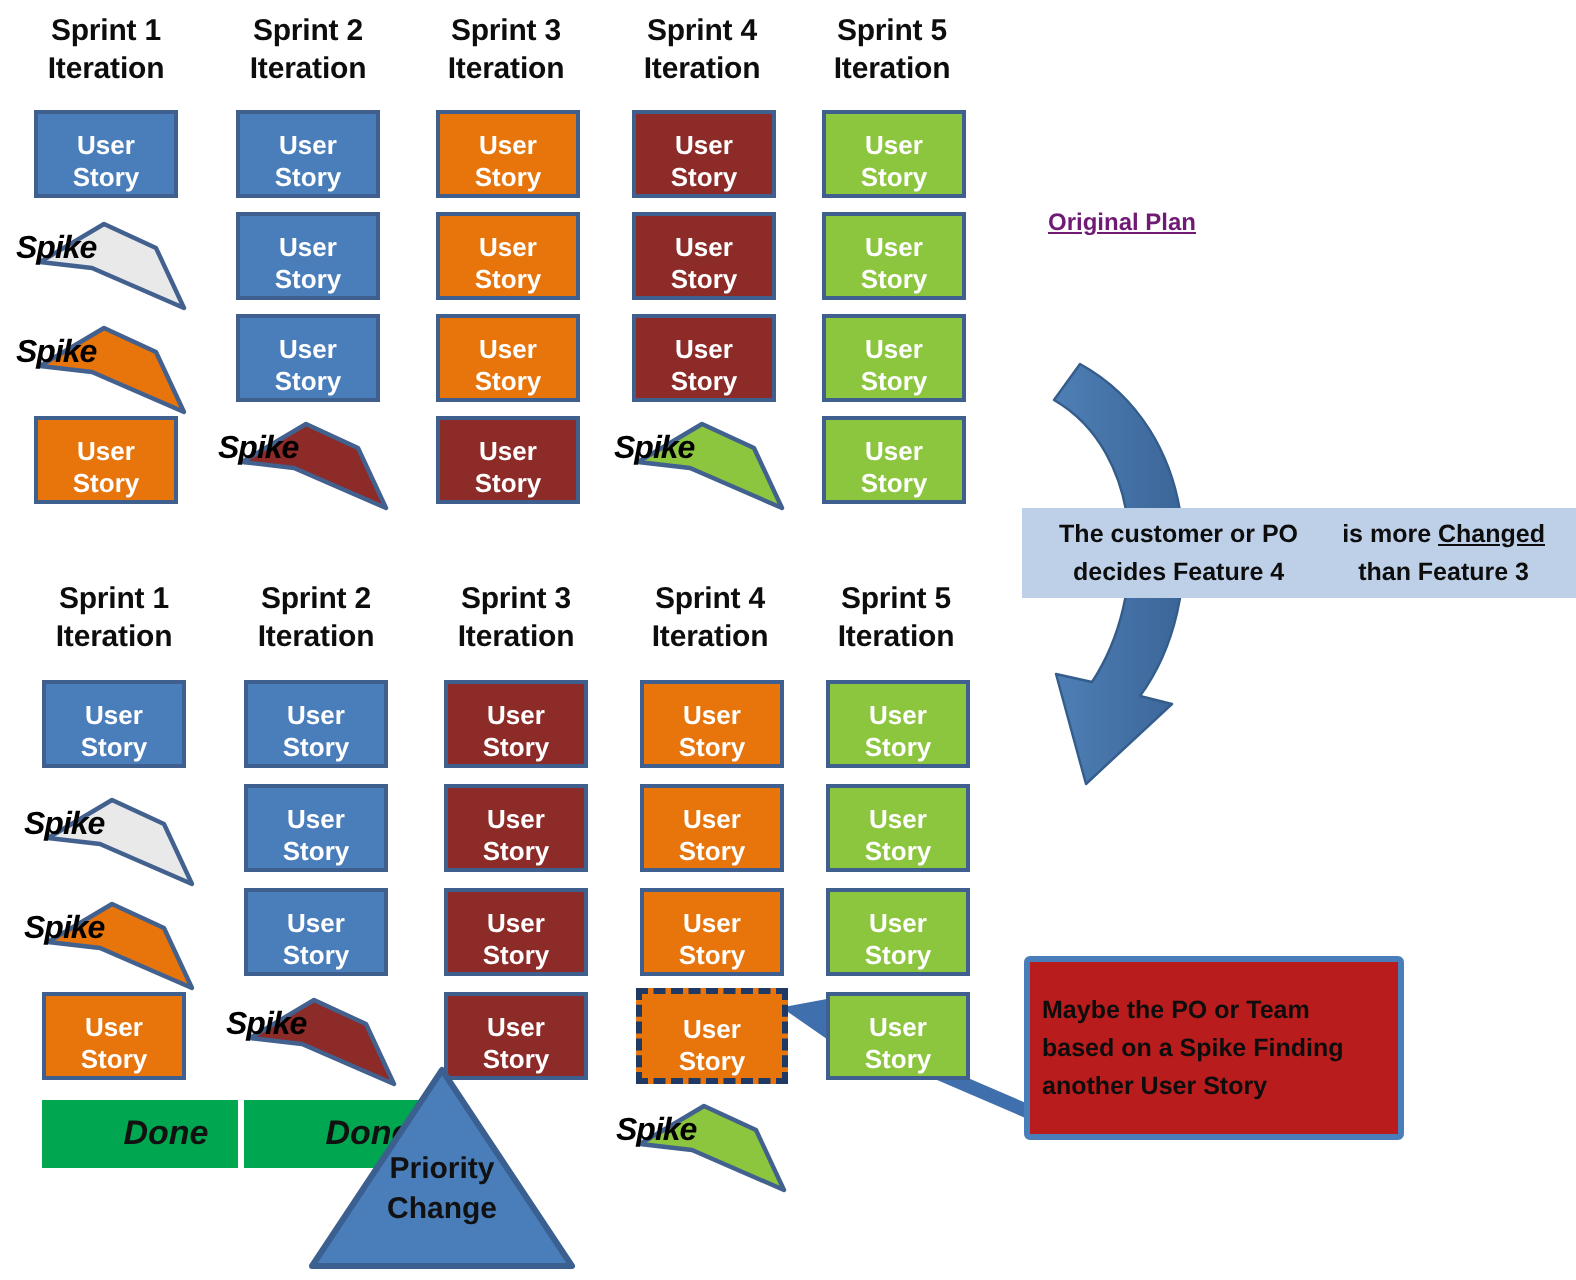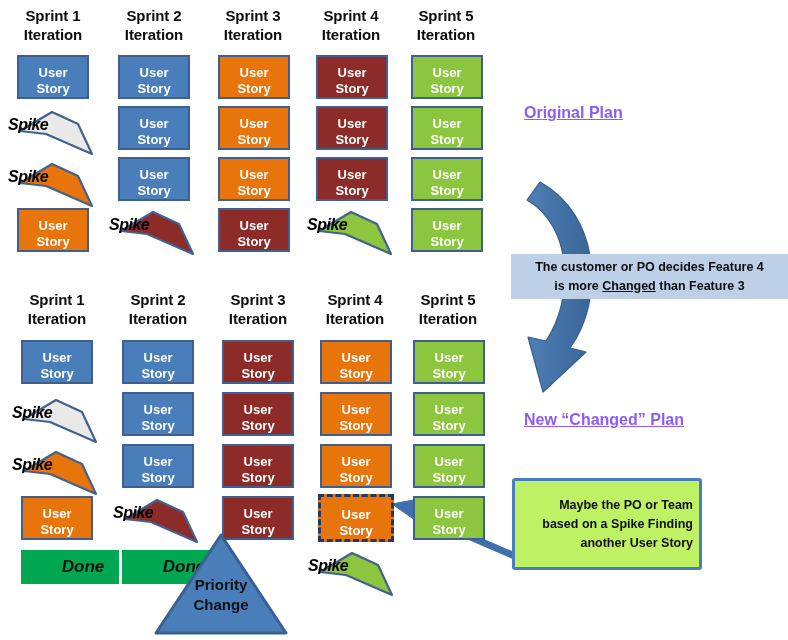--- a/index.html
+++ b/index.html
@@ -56,35 +56,35 @@
   .tri{position:absolute;}
   .tri .tlabel{
     position:absolute;left:0;top:44px;width:100%;text-align:center;
     font-size:15px;font-weight:bold;color:#111;
     line-height:20px;
   }
   .tri .tlabel span{display:block;}
 
   
   .plan-title{
-    position:absolute;font-size:16px;font-weight:bold;color:#8b5cf6;
+    position:absolute;font-size:12px;font-weight:bold;color:#701a75;
     text-decoration:underline;white-space:nowrap;
   }
 
   
   .callout-flat{
     position:absolute;background:#bdd0e8;
     display:flex;align-items:center;justify-content:center;
     text-align:center;font-size:12.5px;font-weight:bold;color:#0d0d0d;
     line-height:19px;padding:4px 6px;box-sizing:border-box;
   }
   .callout-box{
-    position:absolute;background:#bef264;border:3px solid #4a7ebb;
+    position:absolute;background:#b91c1c;border:3px solid #4a7ebb;
     border-radius:3px;
-    display:flex;align-items:flex-end;justify-content:center;
+    display:flex;align-items:flex-start;justify-content:center;
     text-align:center;font-size:12.5px;font-weight:bold;color:#0d0d0d;
     line-height:19px;padding:4px 6px;box-sizing:border-box;
   }
   .callout-flat u,.callout-box u{text-decoration:underline;}
   .cl-line{display:block;}
 
   .arrow-layer{position:absolute;left:0;top:0;width:788px;height:640px;pointer-events:none;}
 </style>
 </head>
 <body>
@@ -359,23 +359,22 @@
       <polygon points="69,4 134,102 4,102" fill="#4a7ebb" stroke="#3b5f8f" stroke-width="3" stroke-linejoin="round"></polygon>
     </svg>
     <div class="tlabel">
       <span>Priority</span>
       <span>Change</span>
     </div>
   </div>
 
   <div class="plan-title" style="left:524px;top:104px;">Original Plan</div>
 
-  <div class="plan-title" style="left:524px;top:411px;">New “Changed” Plan</div>
-
-  <div class="callout-flat" style="left:511px;top:254px;width:277px;height:45px;flex-direction:column;">
+
+  <div class="callout-flat" style="left:511px;top:254px;width:277px;height:45px;flex-direction:row;">
     <span class="cl-line">The customer or PO decides Feature 4</span>
     <span class="cl-line"><span>is more </span><u>Changed</u><span> than Feature 3</span></span>
   </div>
 
   <div class="callout-box" style="left:512px;top:478px;width:190px;height:92px;flex-direction:column;">
     <span class="cl-line">Maybe the PO or Team</span>
     <span class="cl-line">based on a Spike Finding</span>
     <span class="cl-line">another User Story</span>
   </div>
 

